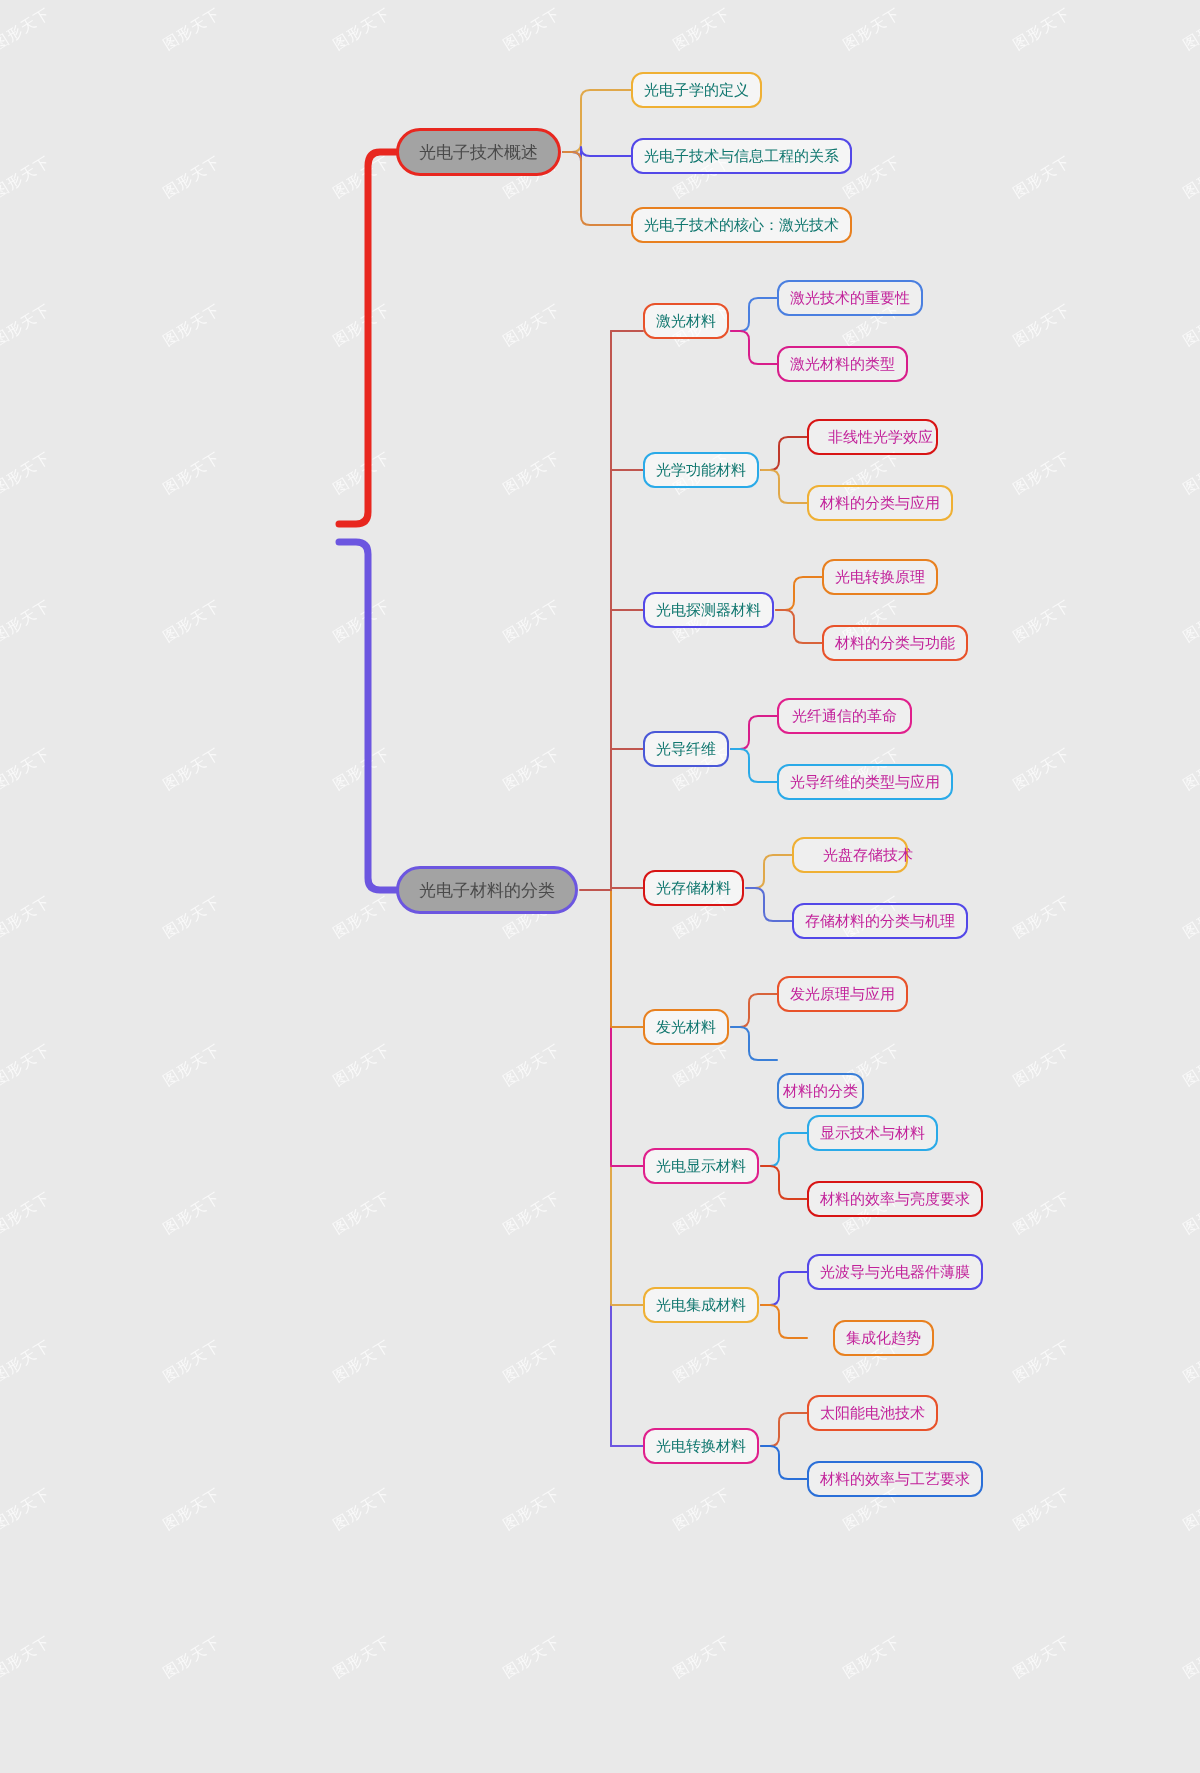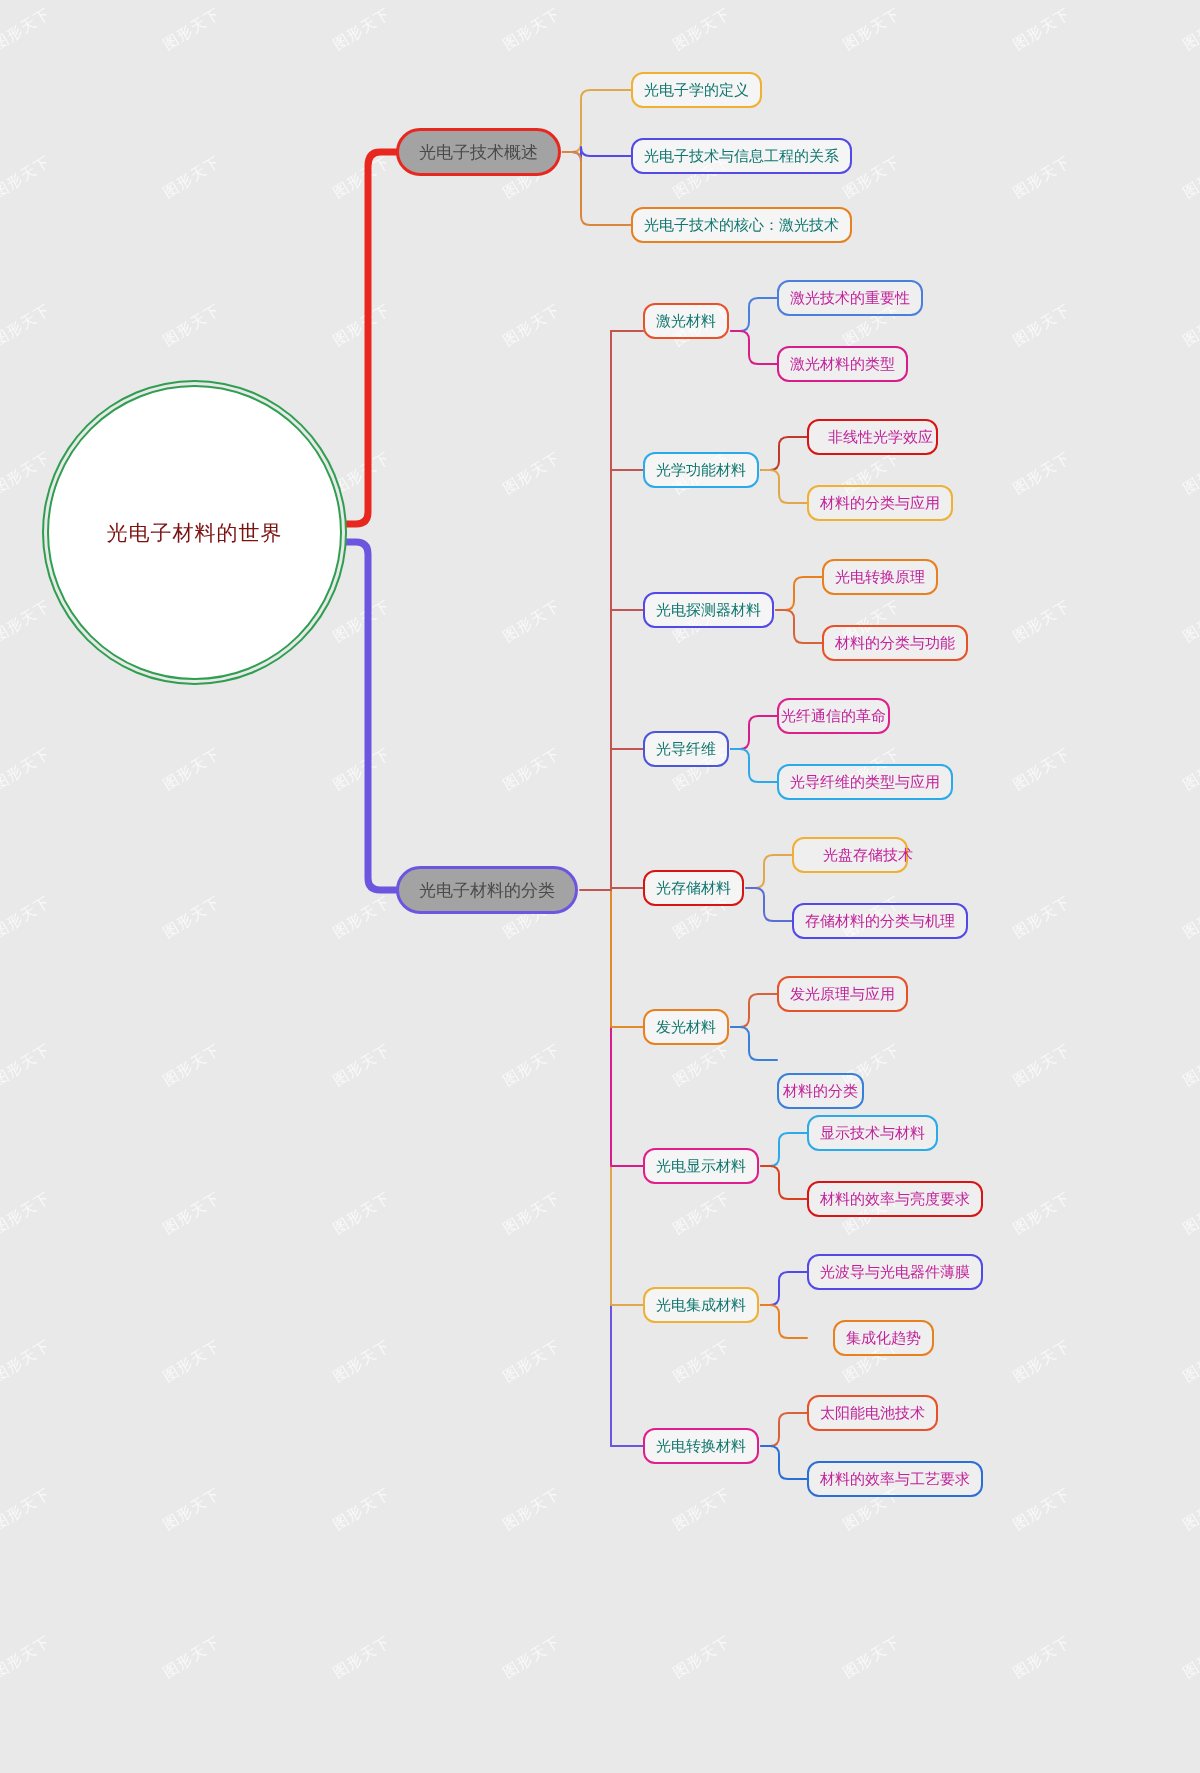--- a/index.html
+++ b/index.html
@@ -220,23 +220,20 @@
         <path d="M761,1166 L770,1166 Q779,1166 779,1175 L779,1190 Q779,1199 788,1199 L807,1199" stroke="#d8401f" stroke-width="2"></path>
         <path d="M611,1305 L643,1305" stroke="#e0a84a" stroke-width="2"></path>
         <path d="M761,1305 L770,1305 Q779,1305 779,1296 L779,1281 Q779,1272 788,1272 L807,1272" stroke="#5348e8" stroke-width="2"></path>
         <path d="M761,1305 L770,1305 Q779,1305 779,1314 L779,1329 Q779,1338 788,1338 L807,1338" stroke="#e8801f" stroke-width="2"></path>
         <path d="M611,1446 L643,1446" stroke="#6c56e0" stroke-width="2"></path>
         <path d="M761,1446 L770,1446 Q779,1446 779,1437 L779,1422 Q779,1413 788,1413 L807,1413" stroke="#d8633a" stroke-width="2"></path>
         <path d="M761,1446 L770,1446 Q779,1446 779,1455 L779,1470 Q779,1479 788,1479 L807,1479" stroke="#2a6fd8" stroke-width="2"></path>
       </g>
   </svg>
 
-  <div class="root" style="left:47px;top:385px;width:295px;height:295px;">
-    <span class="root-label">光电子材料的世界</span>
-  </div>
 
   <div id="nodes">
       <div class="node lvl1" style="left: 396px; top: 128px; width: 165px; border-color: rgb(232, 39, 31);">
         <span class="txt">光电子技术概述</span>
       </div>
       <div class="node lvl2" style="left: 631px; top: 72px; width: 131px; border-color: rgb(239, 176, 52);">
         <span class="txt">光电子学的定义</span>
       </div>
       <div class="node lvl2" style="left: 631px; top: 138px; width: 221px; border-color: rgb(83, 72, 232);">
         <span class="txt">光电子技术与信息工程的关系</span>
@@ -270,21 +267,21 @@
       </div>
       <div class="node lvl3" style="left: 822px; top: 559px; width: 116px; border-color: rgb(232, 128, 31);">
         <span class="txt">光电转换原理</span>
       </div>
       <div class="node lvl3" style="left: 822px; top: 625px; width: 146px; border-color: rgb(232, 82, 42);">
         <span class="txt">材料的分类与功能</span>
       </div>
       <div class="node lvl2" style="left: 643px; top: 731px; width: 86px; border-color: rgb(74, 88, 216);">
         <span class="txt">光导纤维</span>
       </div>
-      <div class="node lvl3" style="left: 777px; top: 698px; width: 113px; border-color: rgb(224, 31, 140);">
+      <div class="node lvl3" style="left: 777px; top: 698px; width: 135px; border-color: rgb(224, 31, 140);">
         <span class="txt">光纤通信的革命</span>
       </div>
       <div class="node lvl3" style="left: 777px; top: 764px; width: 176px; border-color: rgb(42, 170, 232);">
         <span class="txt">光导纤维的类型与应用</span>
       </div>
       <div class="node lvl2" style="left: 643px; top: 870px; width: 101px; border-color: rgb(216, 20, 20);">
         <span class="txt">光存储材料</span>
       </div>
       <div class="node lvl3" style="left: 792px; top: 837px; width: 116px; border-color: rgb(239, 176, 52); padding-left: 36px;">
         <span class="txt">光盘存储技术</span>

